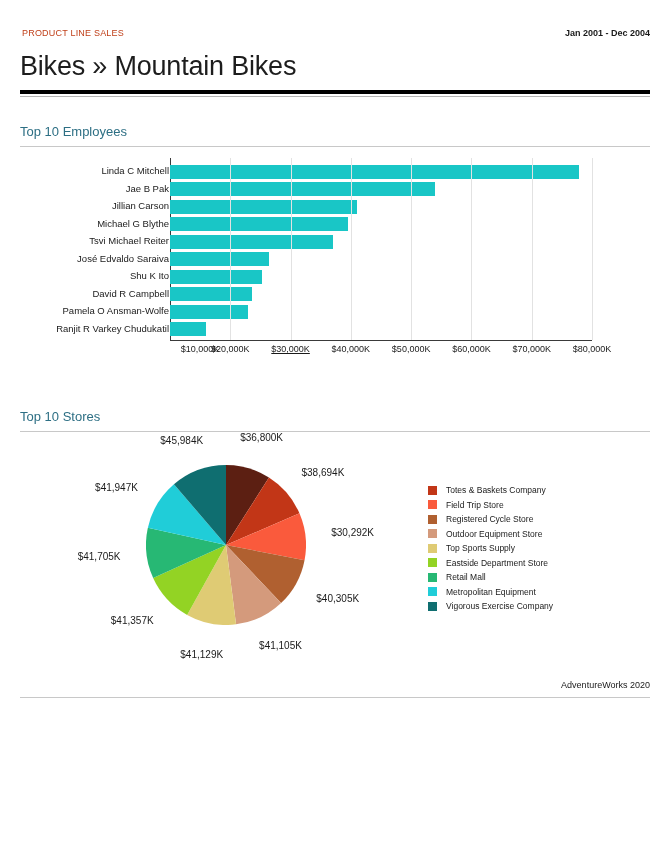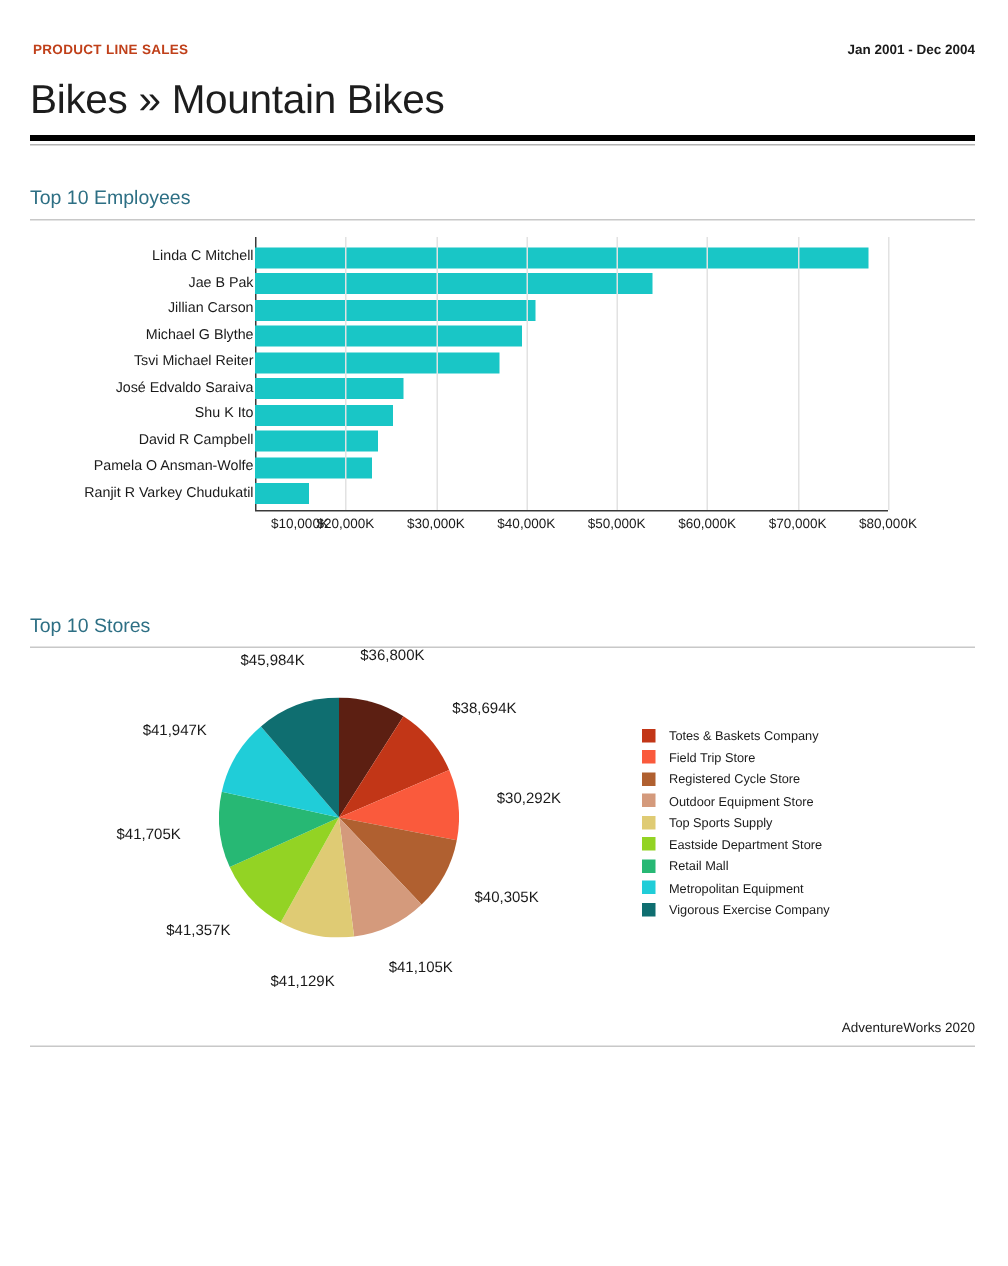--- a/index.html
+++ b/index.html
@@ -28,21 +28,21 @@
     left: 22px;
     top: 28px;
     width: 628px;
     height: 16px;
   }
   .kicker {
     position: absolute;
     left: 0;
     top: 0;
     font-size: 9px;
-    font-weight: bold;
+    font-weight: normal;
     letter-spacing: 0.2px;
     color: #c0401a;
     white-space: nowrap;
   }
   .daterange {
     position: absolute;
     right: 0;
     top: 0;
     font-size: 9px;
     font-weight: bold;
@@ -323,21 +323,21 @@
         <div class="gridline" style="left: 270.571px;"></div>
         <div class="gridline" style="left: 330.857px;"></div>
         <div class="gridline" style="left: 391.143px;"></div>
         <div class="gridline" style="left: 451.429px;"></div>
         <div class="gridline" style="left: 511.714px;"></div>
         <div class="gridline" style="left: 572px;"></div>
       </div>
     <div id="bar-ticks">
         <div class="xtick" style="left: 150px; margin-left: 30px;">$10,000K</div>
         <div class="xtick" style="left: 210.286px;">$20,000K</div>
-        <div class="xtick" style="left: 270.571px;">$30,000K</div>
+        <div class="xtick" style="left: 270.571px; text-decoration: underline;">$30,000K</div>
         <div class="xtick" style="left: 330.857px;">$40,000K</div>
         <div class="xtick" style="left: 391.143px;">$50,000K</div>
         <div class="xtick" style="left: 451.429px;">$60,000K</div>
         <div class="xtick" style="left: 511.714px;">$70,000K</div>
         <div class="xtick" style="left: 572px;">$80,000K</div>
       </div>
   </div>
 
   <div class="section-title" id="sec-stores-title">Top 10 Stores</div>
   <div class="section-rule" id="sec-stores-rule"></div>

